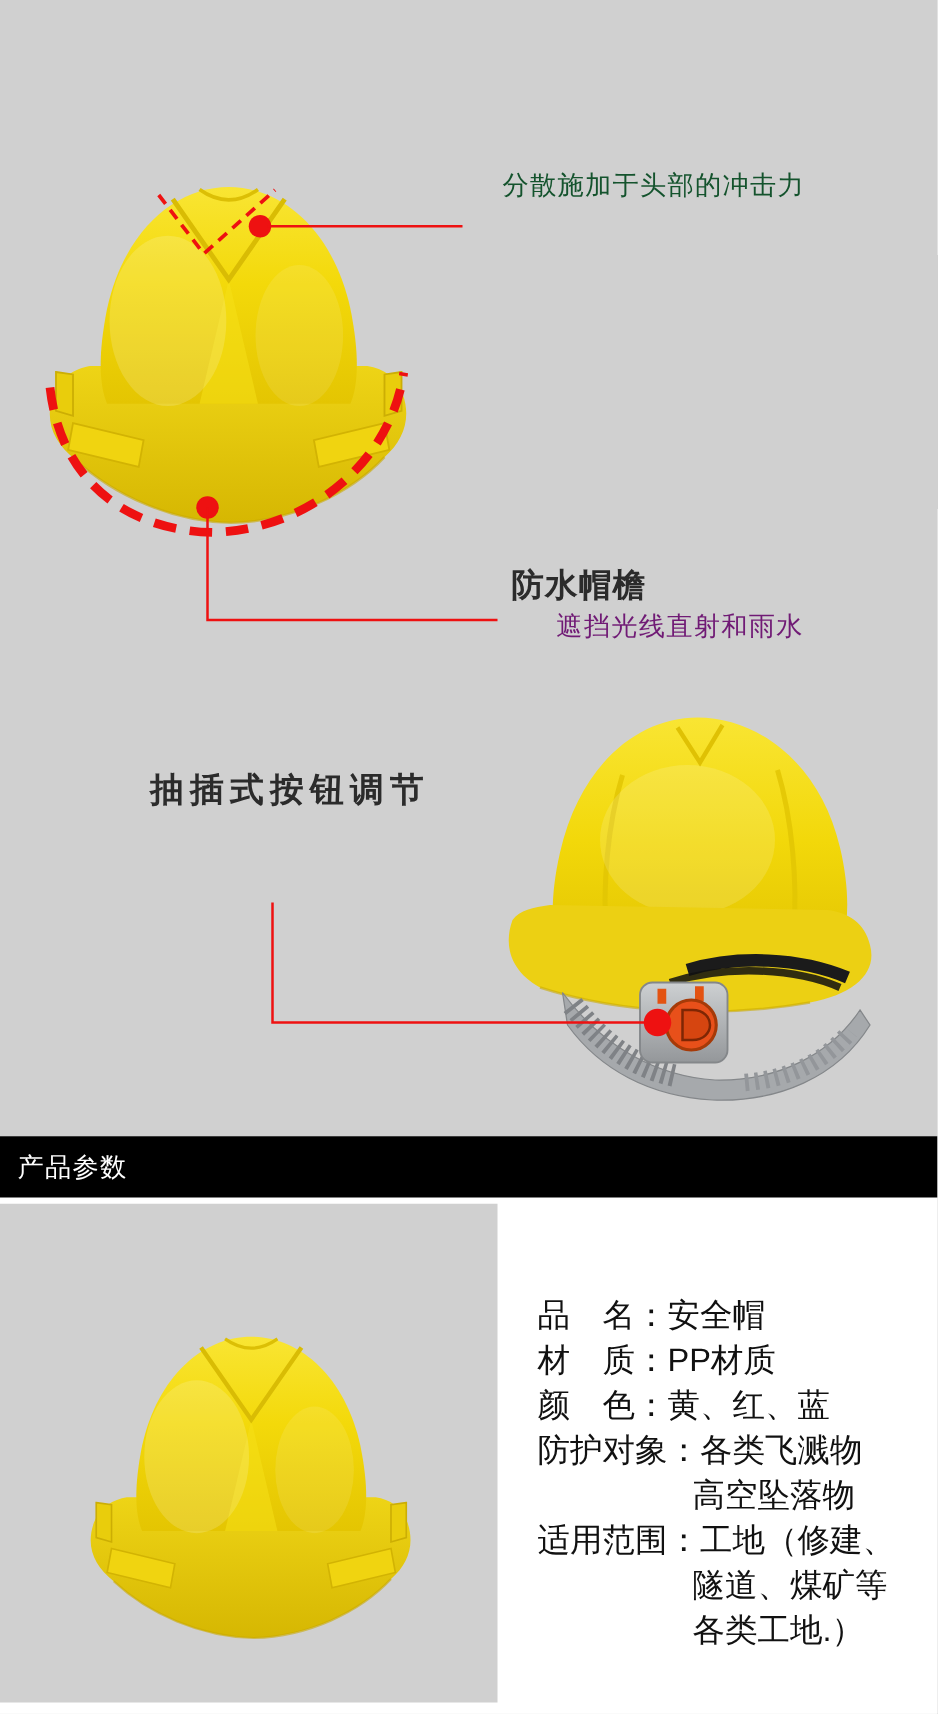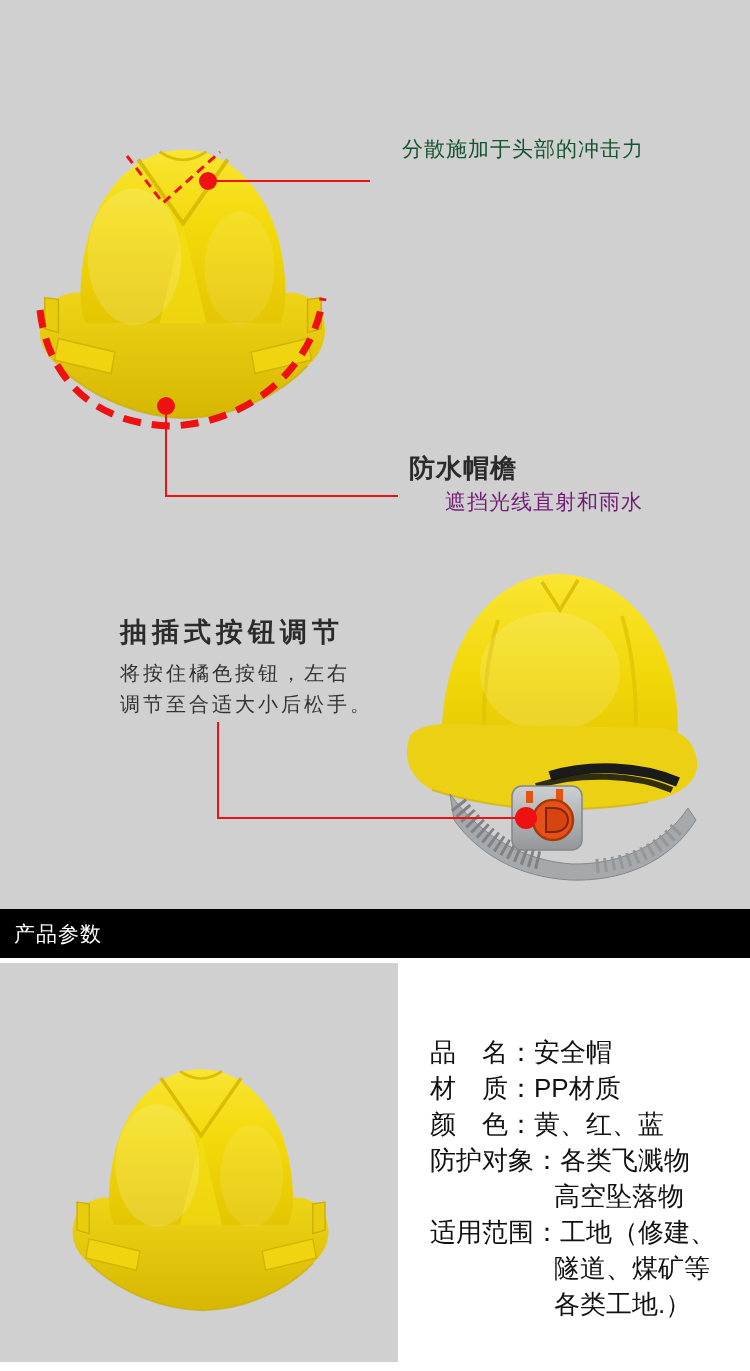--- a/index.html
+++ b/index.html
@@ -137,24 +137,20 @@
 
   <div class="anno" id="anno-vtop">
     <div class="d">分散施加于头部的冲击力</div>
   </div>
   <div class="anno" id="anno-brim">
     <div class="t">防水帽檐</div>
     <div class="d">遮挡光线直射和雨水</div>
   </div>
   <div class="anno" id="anno-button">
     <div class="t">抽插式按钮调节</div>
-    <div class="d">
-      <div>将按住橘色按钮，左右</div>
-      <div>调节至合适大小后松手。</div>
-    </div>
   </div>
 </div>
 
 <div class="param-bar">
   <span class="bar-title">产品参数</span>
 </div>
 
 <div class="section-bottom">
   <div class="photo-panel">
     <div class="helmet" id="helmet-front-bottom">

